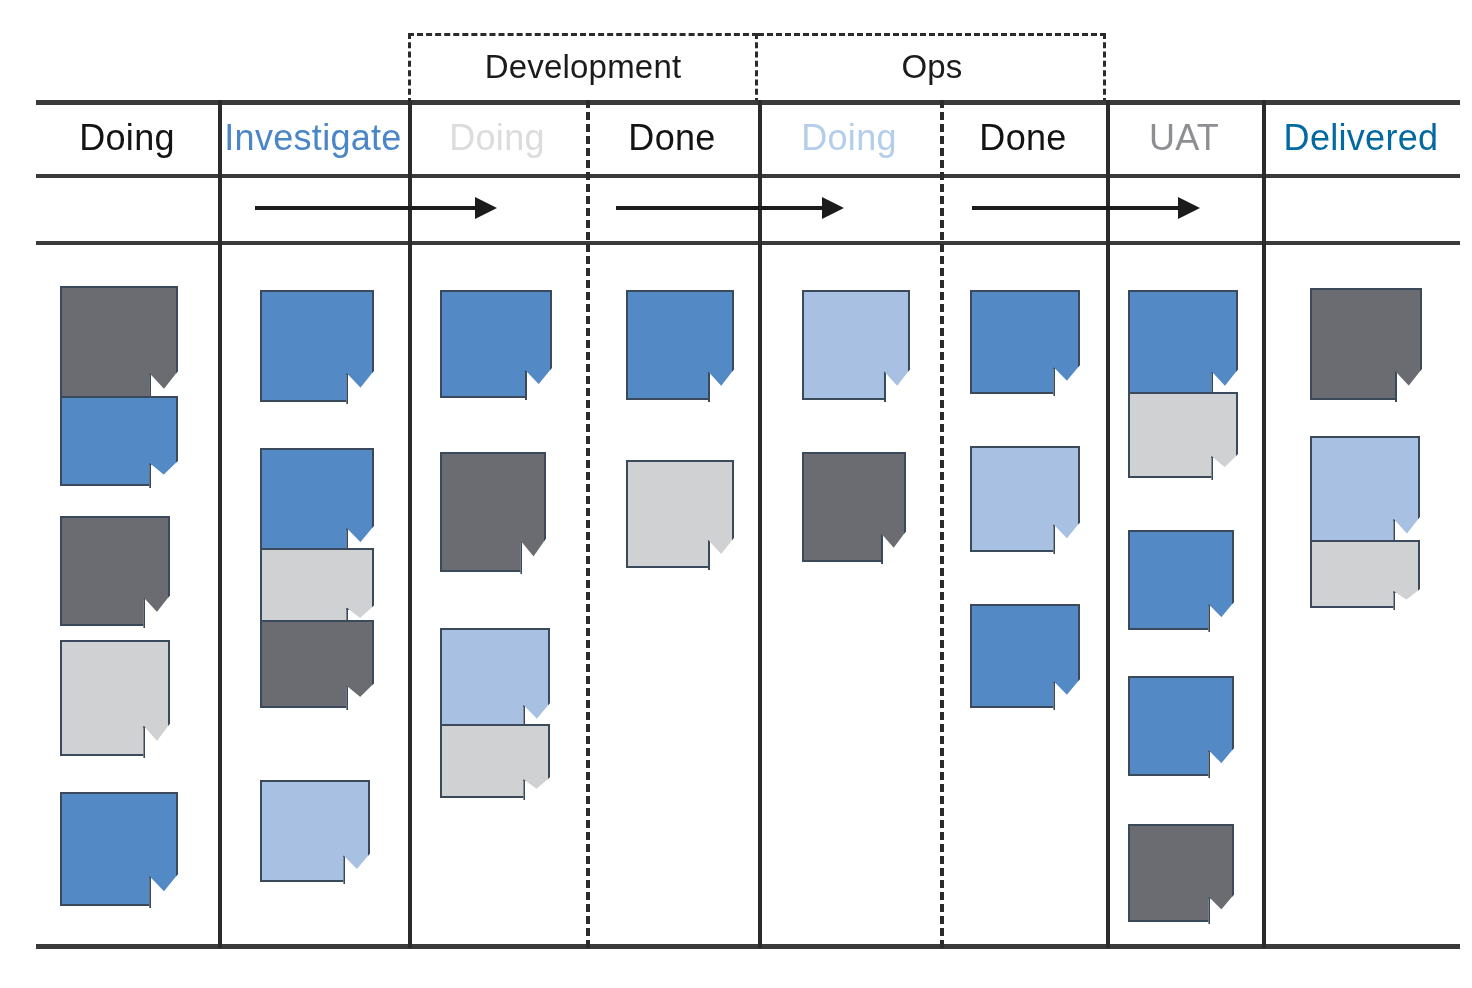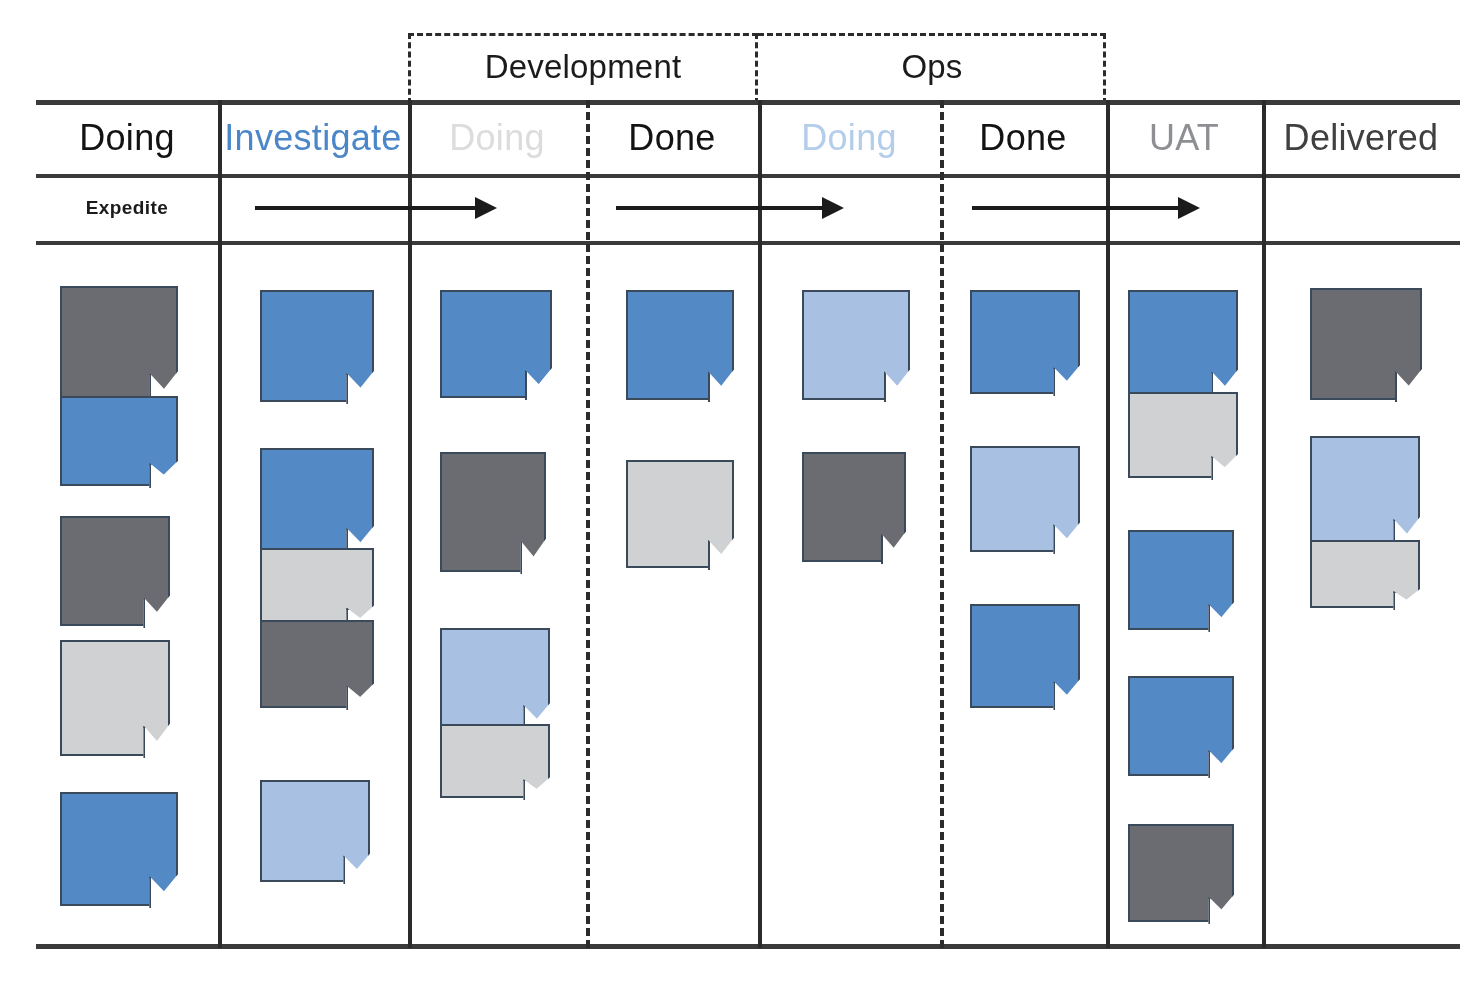--- a/index.html
+++ b/index.html
@@ -128,24 +128,23 @@
     </div>
 
   <div id="col-heads">
       <div class="col-head" style="left: 28px; top: 104px; width: 182px; height: 68px; color: rgb(19, 19, 19);">Doing</div>
       <div class="col-head" style="left: 210px; top: 104px; width: 190px; height: 68px; color: rgb(74, 134, 200);">Investigate</div>
       <div class="col-head" style="left: 400px; top: 104px; width: 178px; height: 68px; color: rgb(220, 220, 220);">Doing</div>
       <div class="col-head" style="left: 578px; top: 104px; width: 172px; height: 68px; color: rgb(19, 19, 19);">Done</div>
       <div class="col-head" style="left: 750px; top: 104px; width: 182px; height: 68px; color: rgb(179, 205, 234);">Doing</div>
       <div class="col-head" style="left: 932px; top: 104px; width: 166px; height: 68px; color: rgb(19, 19, 19);">Done</div>
       <div class="col-head" style="left: 1098px; top: 104px; width: 156px; height: 68px; color: rgb(141, 143, 147);">UAT</div>
-      <div class="col-head" style="left: 1254px; top: 104px; width: 198px; height: 68px; color: #404040;">Delivered</div>
-    </div>
-
-  <div class="expedite-label" style="left:28px;top:178px;width:182px;height:60px;">Expedite</div>
+      <div class="col-head" style="left: 1254px; top: 104px; width: 198px; height: 68px; color: #0369a1;">Delivered</div>
+    </div>
+
   <div id="exp-arrows">
       <div class="exp-arrow" style="left: 247px; top: 197px; width: 242px;">
         <div class="shaft" style="width: 222px;"></div>
         <div class="head" style="left: 220px;"></div>
       </div>
       <div class="exp-arrow" style="left: 608px; top: 197px; width: 228px;">
         <div class="shaft" style="width: 208px;"></div>
         <div class="head" style="left: 206px;"></div>
       </div>
       <div class="exp-arrow" style="left: 964px; top: 197px; width: 228px;">

